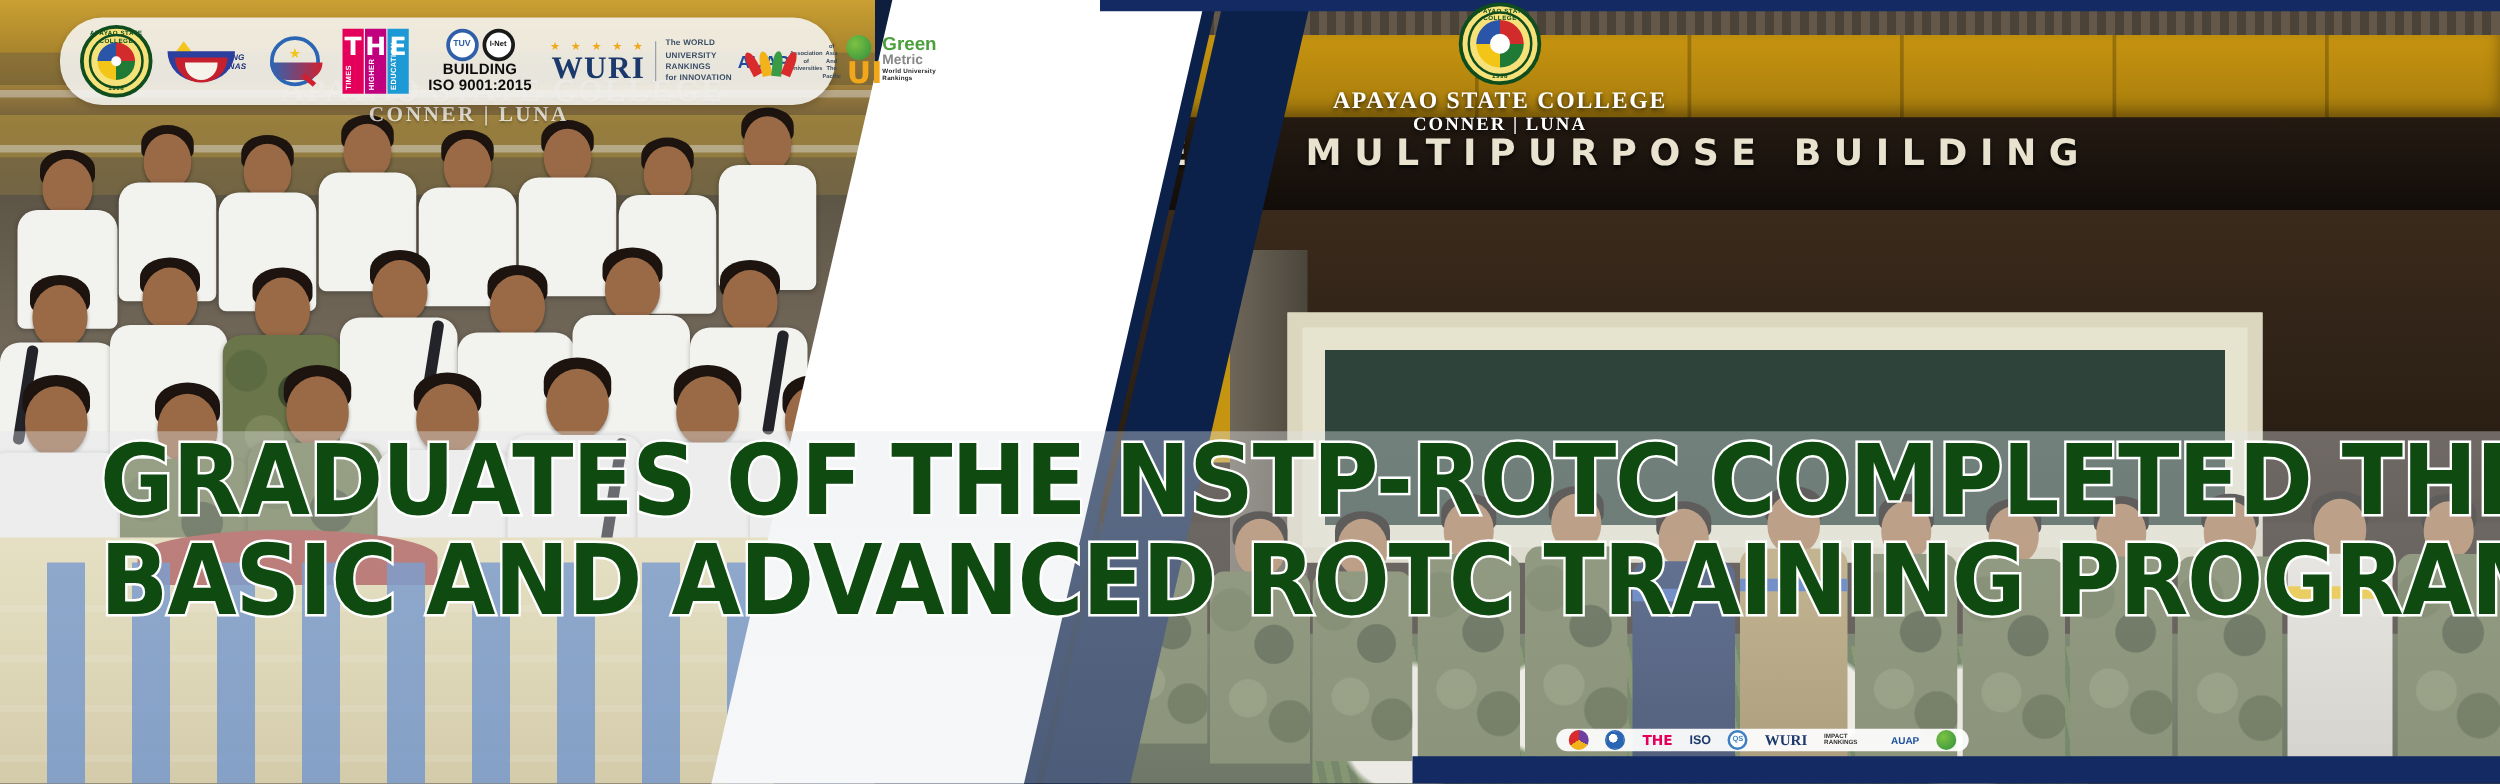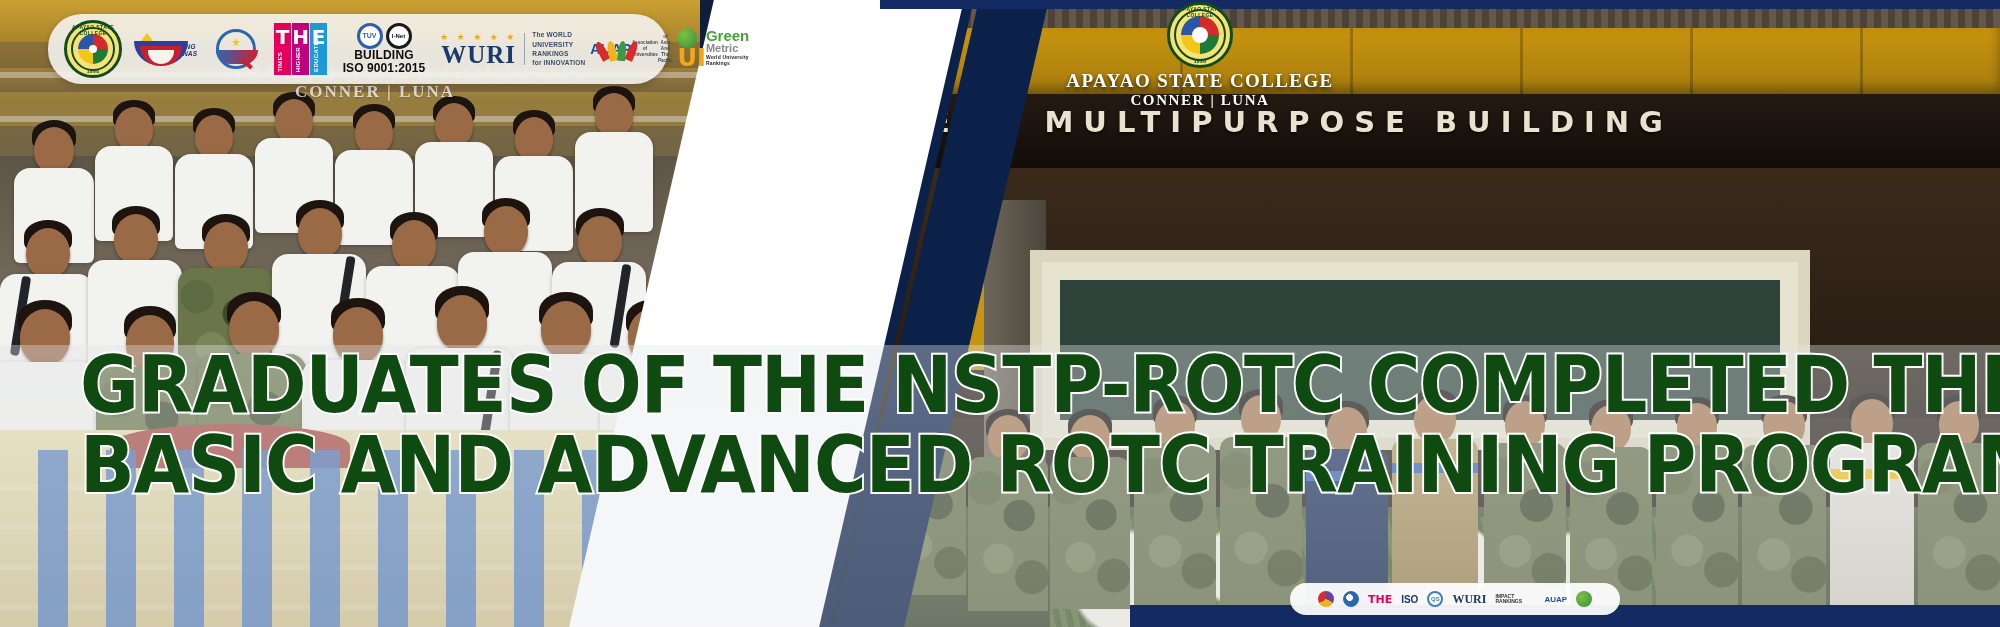--- a/index.html
+++ b/index.html
@@ -236,23 +236,23 @@
   
   .right-id { position:absolute; z-index:30; left:1020px; top:0; width:360px; text-align:center; }
   .right-id .seal-wrap { display:flex; justify-content:center; margin-top:2px; }
   .right-id .rname { margin-top:2px; color:#fff; font-family:"Liberation Serif", serif;
     font-weight:700; font-size:19px; letter-spacing:1.4px; text-shadow:0 2px 4px rgba(0,0,0,.8); }
   .right-id .rsub { color:#fff; font-family:"Liberation Serif", serif; font-weight:700;
     font-size:15px; letter-spacing:1.6px; text-shadow:0 2px 4px rgba(0,0,0,.8); }
 
   
   .minibar {
-    position:absolute; z-index:30; left:1290px; top:583px;
-    width:330px; height:32px; background:rgba(255,255,255,.93);
-    border-radius:16px; display:flex; align-items:center; justify-content:center;
+    position:absolute; z-index:30; left:1245px; top:583px;
+    width:330px; height:18px; background:rgba(255,255,255,.93);
+    border-radius:16px; display:flex; align-items:center; justify-content:space-between;
     gap:9px; padding:0 10px;
   }
   .mini { display:flex; align-items:center; justify-content:center; }
   .mini .dot { width:16px; height:16px; border-radius:50%; }
   .mini .lbl { font-size:5px; font-weight:700; color:#333; }
 
   
   .title-band {
     position:absolute; left:0; top:345px; width:2000px; height:282px;
     background:linear-gradient(180deg, rgba(225,228,232,.38), rgba(225,228,232,.30));

